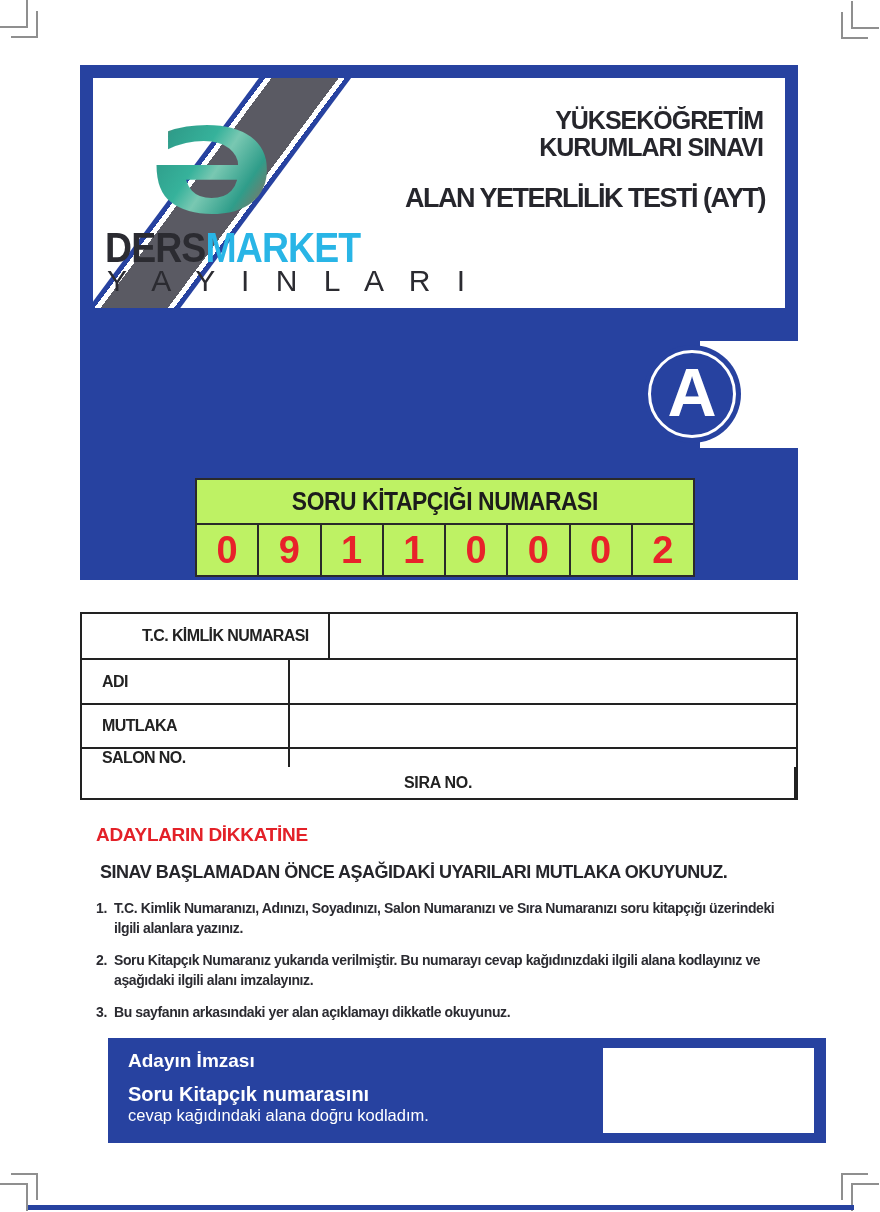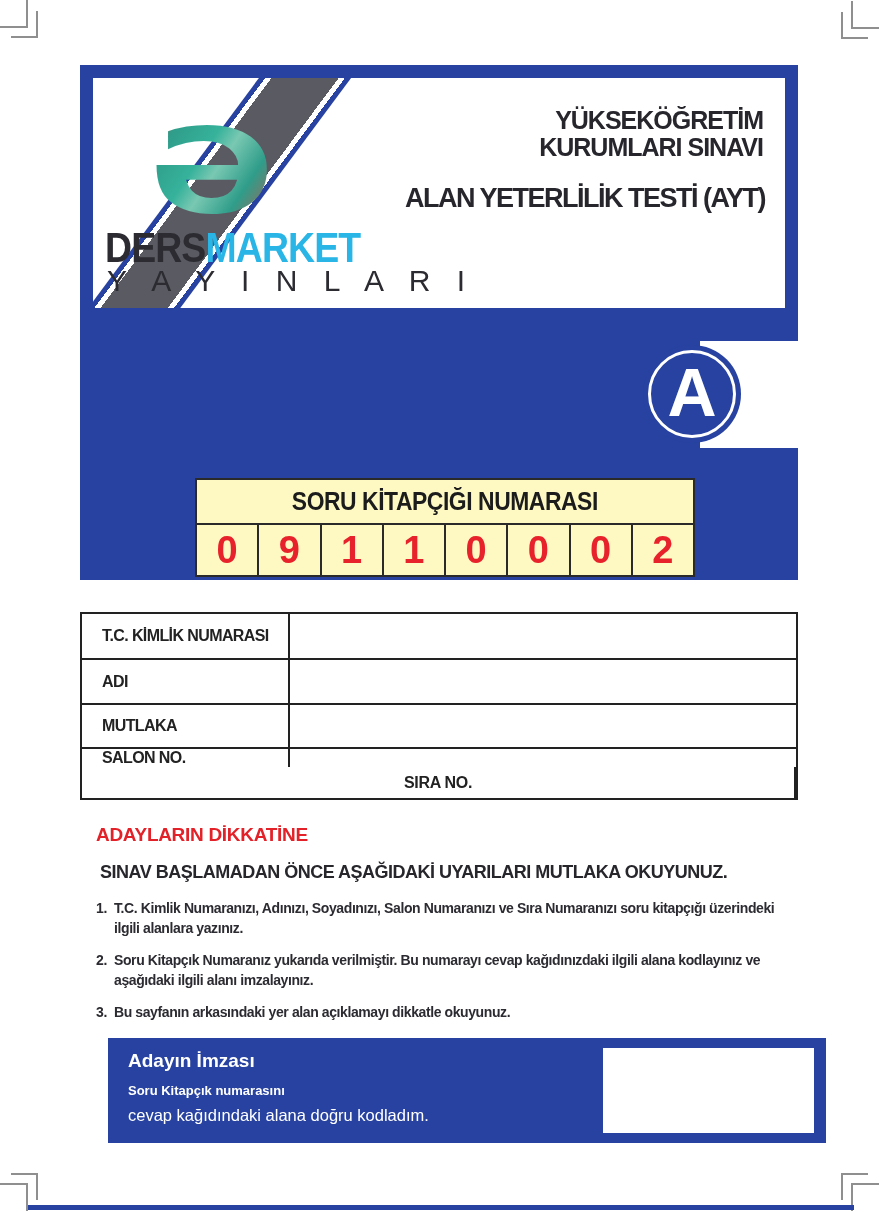--- a/index.html
+++ b/index.html
@@ -59,21 +59,21 @@
   .type-circle {
     position:absolute; left:563px; top:280px; width:98px; height:98px; border-radius:50%;
     background:#2742a0;
   }
   .type-circle .ring {
     position:absolute; left:5px; top:5px; right:5px; bottom:5px; border-radius:50%;
     border:3px solid #ffffff; display:flex; align-items:center; justify-content:center;
   }
   .type-circle .letter { color:#fff; font-size:68px; font-weight:700; line-height:1; margin-top:-4px; }
   
-  .booklet-box { position:absolute; left:115px; top:413px; width:500px; border:2px solid #2a2a2a; background:#fef9c3; }
+  .booklet-box { position:absolute; left:115px; top:413px; width:500px; border:2px solid #2a2a2a; background:#bef264; }
   .booklet-label {
     height:45px; border-bottom:2px solid #2a2a2a; display:flex; align-items:center; justify-content:center;
     font-size:26px; font-weight:700; color:#1c1c1c; letter-spacing:-0.5px;
     transform-origin:center; white-space:nowrap;
   }
   .booklet-label span { transform:scaleX(0.88); display:inline-block; }
   .digits-row { display:flex; height:50px; }
   .digit-cell {
     flex:1; display:flex; align-items:center; justify-content:center;
     border-right:2px solid #2a2a2a; font-size:38px; font-weight:700; color:#e8222a;
@@ -81,36 +81,36 @@
   .digit-cell:last-child { border-right:none; }
   
   .form-table { position:absolute; left:80px; top:612px; width:718px; border:2px solid #222; background:#fff; }
   .form-row { display:flex; border-bottom:2px solid #222; }
   .form-row:last-child { border-bottom:none; }
   .form-label {
     width:208px; border-right:2px solid #222; display:flex; align-items:center; padding-left:20px;
     font-size:16px; font-weight:700; color:#222; letter-spacing:-0.6px; white-space:nowrap;
   }
   .form-value { flex:1; }
-  .r1 { height:46px; } .r2 { height:45px; } .r3 { height:44px; } .r4 { height:49px;flex-direction:column; }
+  .r1 { height:46px;padding-left:40px; } .r2 { height:45px; } .r3 { height:44px; } .r4 { height:49px;flex-direction:column; }
   .mini-cell { width:32.5px; border-right:2px solid #222; }
   .sira-label {
     flex:1; display:flex; align-items:center; justify-content:center; border-right:2px solid #222;
     font-size:16px; font-weight:700; color:#222; letter-spacing:-0.3px; white-space:nowrap;
   }
   
   .notice-heading { position:absolute; left:96px; top:824px; font-size:19px; font-weight:700; color:#e32128; letter-spacing:-0.3px; }
   .notice-title { position:absolute; left:100px; top:862px; font-size:18px; font-weight:700; color:#26262b; letter-spacing:-0.5px; white-space:nowrap; }
   .notice-item { position:absolute; left:96px; width:700px; display:flex; font-size:14px; font-weight:700; color:#2b2b31; letter-spacing:-0.4px; line-height:20px; }
   .notice-item .num { width:18px; flex:none; }
   .item-1 { top:898px; } .item-2 { top:950px; } .item-3 { top:1002px; }
   
   .footer-box { position:absolute; left:80px; top:1038px; width:718px; height:105px; background:#2742a0;margin-left:28px; }
   .sig-label { position:absolute; left:20px; top:12px; font-size:19px; font-weight:700; color:#fff; }
-  .sig-line1 { position:absolute; left:20px; top:45px; font-size:13px; font-weight:700; color:#fff; }
+  .sig-line1 { position:absolute; left:20px; top:45px; font-size:20px; font-weight:700; color:#fff; }
   .sig-line2 { position:absolute; left:20px; top:68px; font-size:16.5px; font-weight:400; color:#fff; }
   .sig-box { position:absolute; left:495px; top:10px; width:211px; height:85px; background:#ffffff; }
   
   .bottom-bar { position:absolute; left:28px; top:1205px; width:826px; height:5px; background:#2742a0; }
 </style>
 </head>
 <body>
 
 <div class="page">
 

